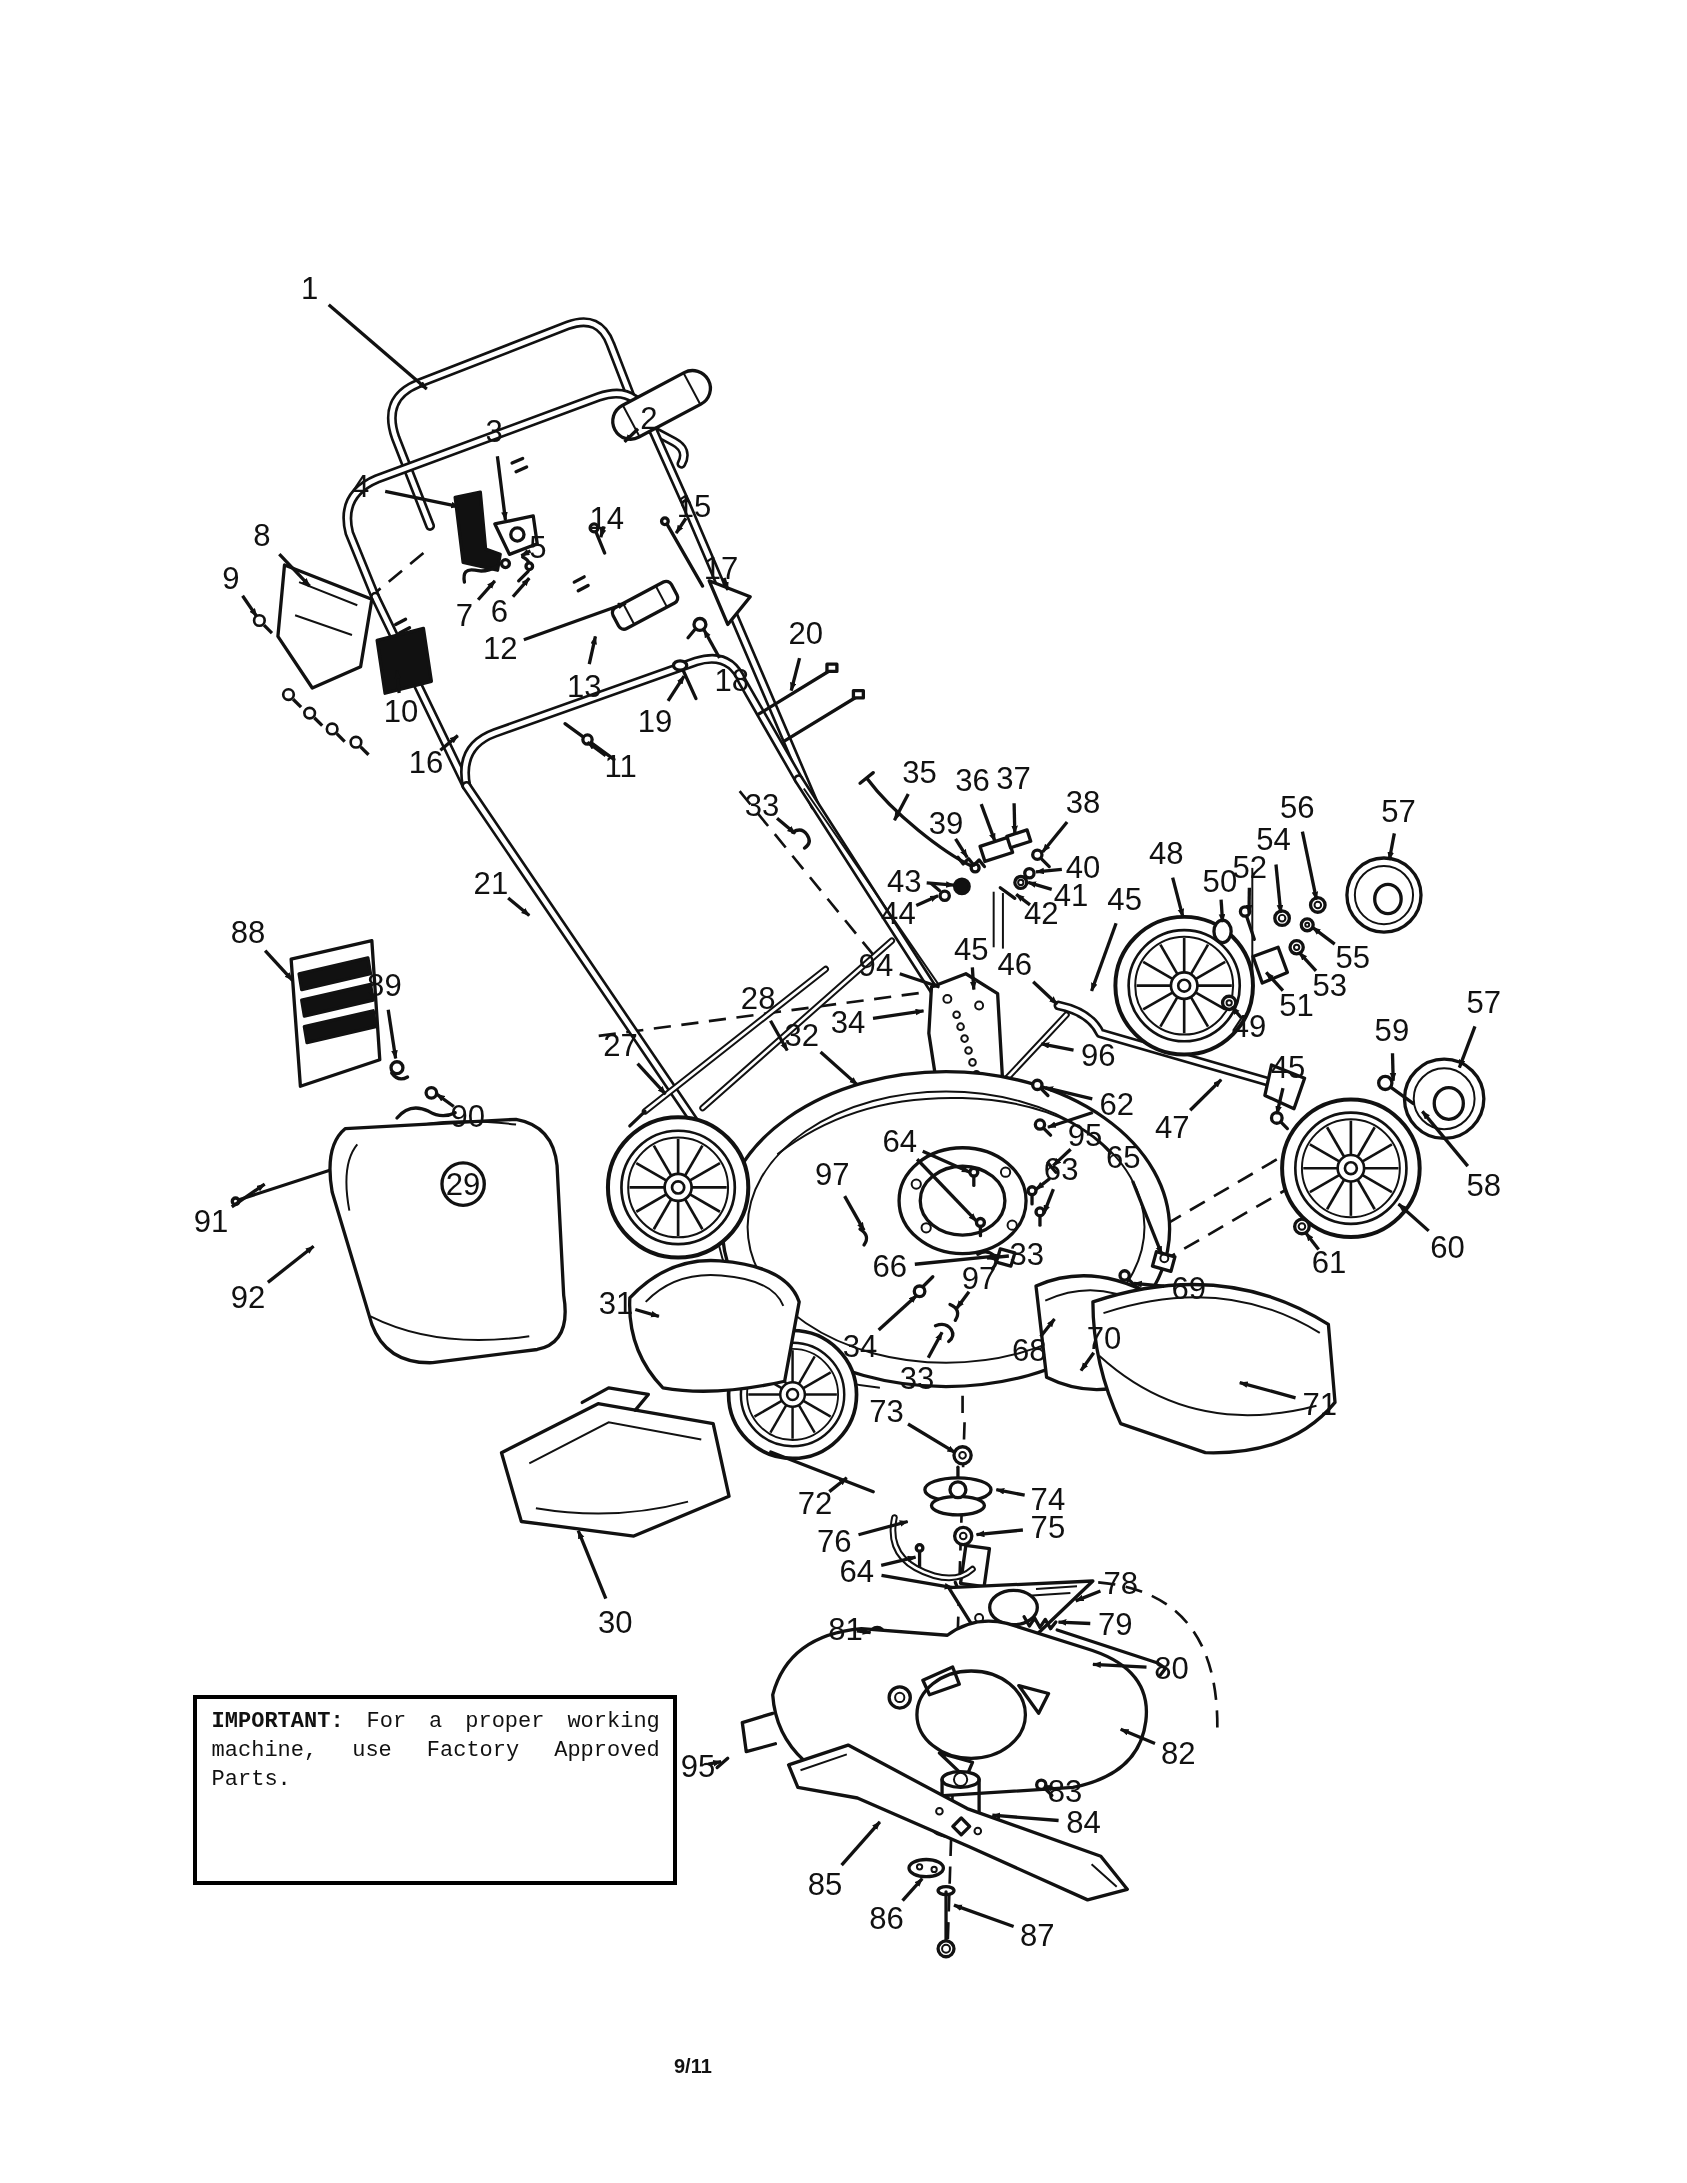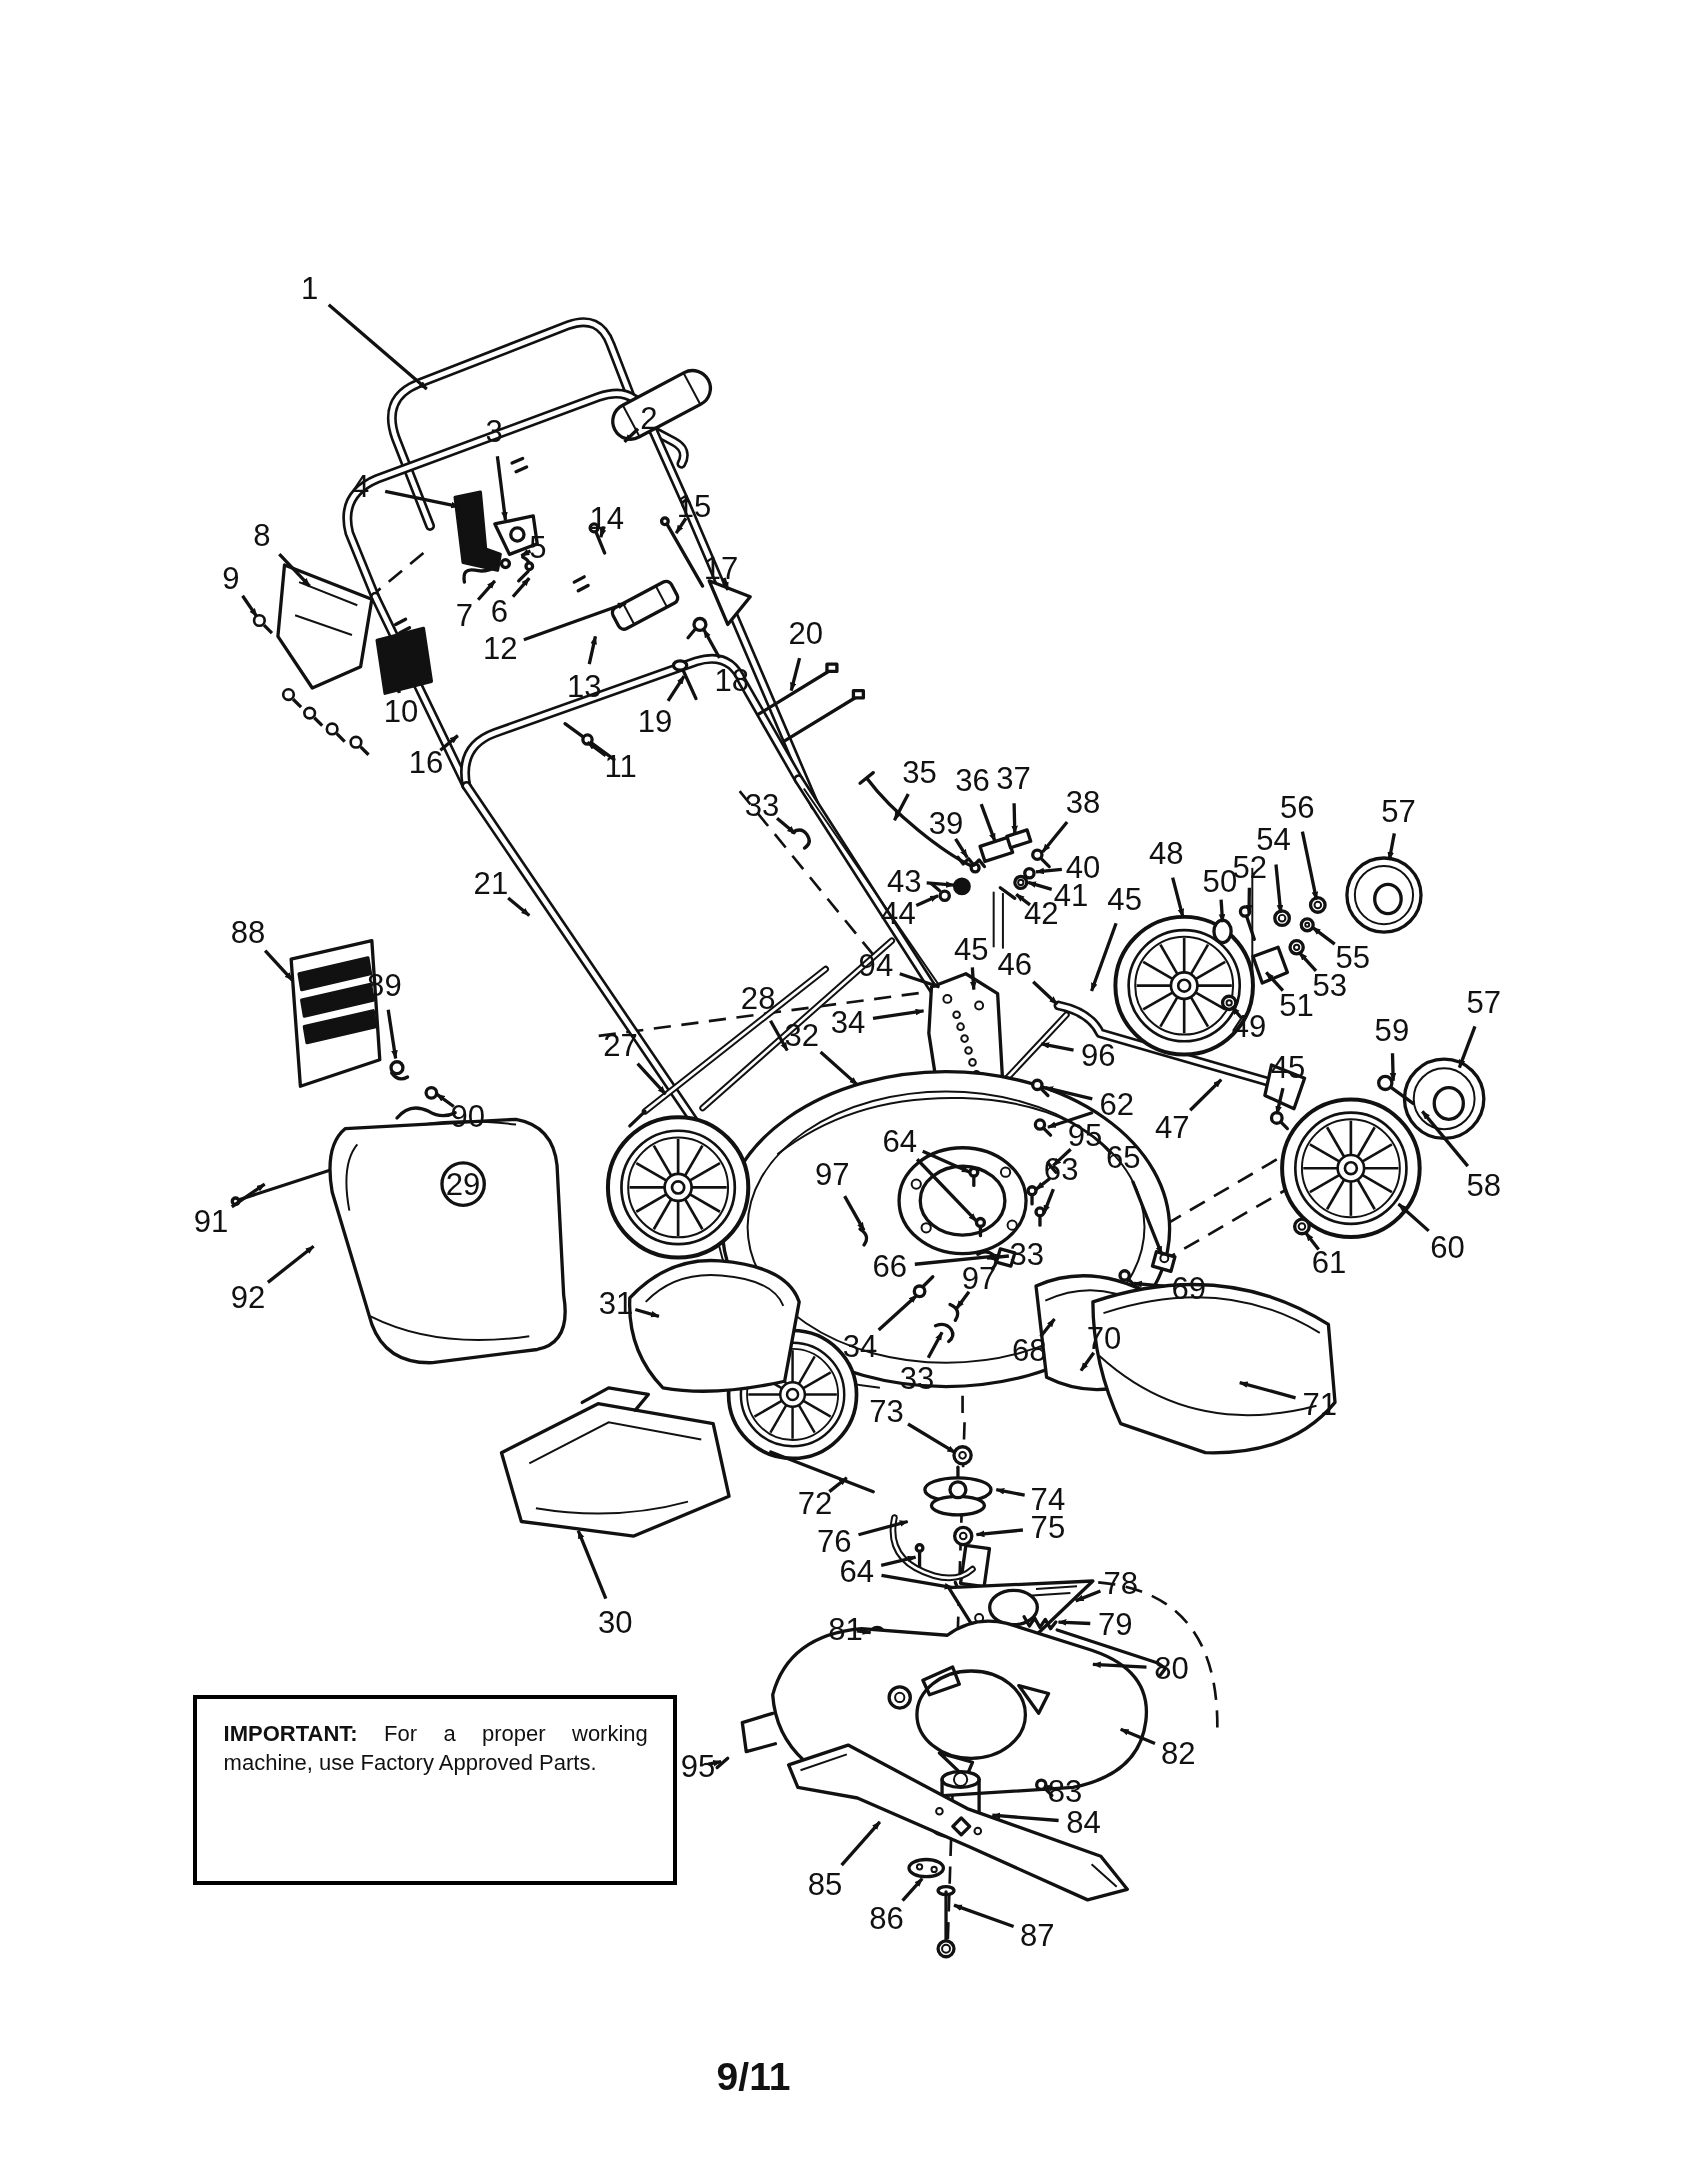--- a/index.html
+++ b/index.html
@@ -13,23 +13,23 @@
   .ti2{stroke:#fff;stroke-width:4;fill:none;stroke-linecap:round;stroke-linejoin:round;}
   .ln{stroke:#111;stroke-width:5;fill:none;stroke-linecap:round;stroke-linejoin:round;}
   .lnf{stroke:#111;stroke-width:5;fill:#fff;stroke-linejoin:round;}
   .lnk{stroke:#111;stroke-width:5;fill:#111;stroke-linejoin:round;}
   .thin{stroke:#111;stroke-width:3;fill:none;}
   .dash{stroke:#111;stroke-width:4;fill:none;stroke-dasharray:26 16;}
   .callout-text{font-family:"Liberation Sans",sans-serif;font-size:47px;fill:#111;}
   .notice{position:absolute;left:193px;top:1695px;width:484px;height:190px;
           border:4px solid #000;box-sizing:border-box;padding:8px 13.2px 0 14.6px;
           font-size:22px;line-height:29px;text-align:justify;}
-  .notice p{margin:12px;}
-  .pagenum{position:absolute;left:674px;top:2055px;width:159px;text-align:center;
-           font-size:39px;font-weight:bold;}
+  .notice p{margin:0;font-family:Liberation Mono, monospace;}
+  .pagenum{position:absolute;left:674px;top:2055px;width:159px;text-align:left;
+           font-size:20px;font-weight:bold;}
 </style>
 </head>
 <body>
 
 <div class="page">
 
 <svg width="1687" height="2183" viewBox="0 0 2550 3300">
   <defs>
     <marker id="arw" markerWidth="14" markerHeight="12" refX="12" refY="5" orient="auto" markerUnits="userSpaceOnUse">
       <path d="M0,0 L13,5 L0,10 Z" fill="#111"></path>

